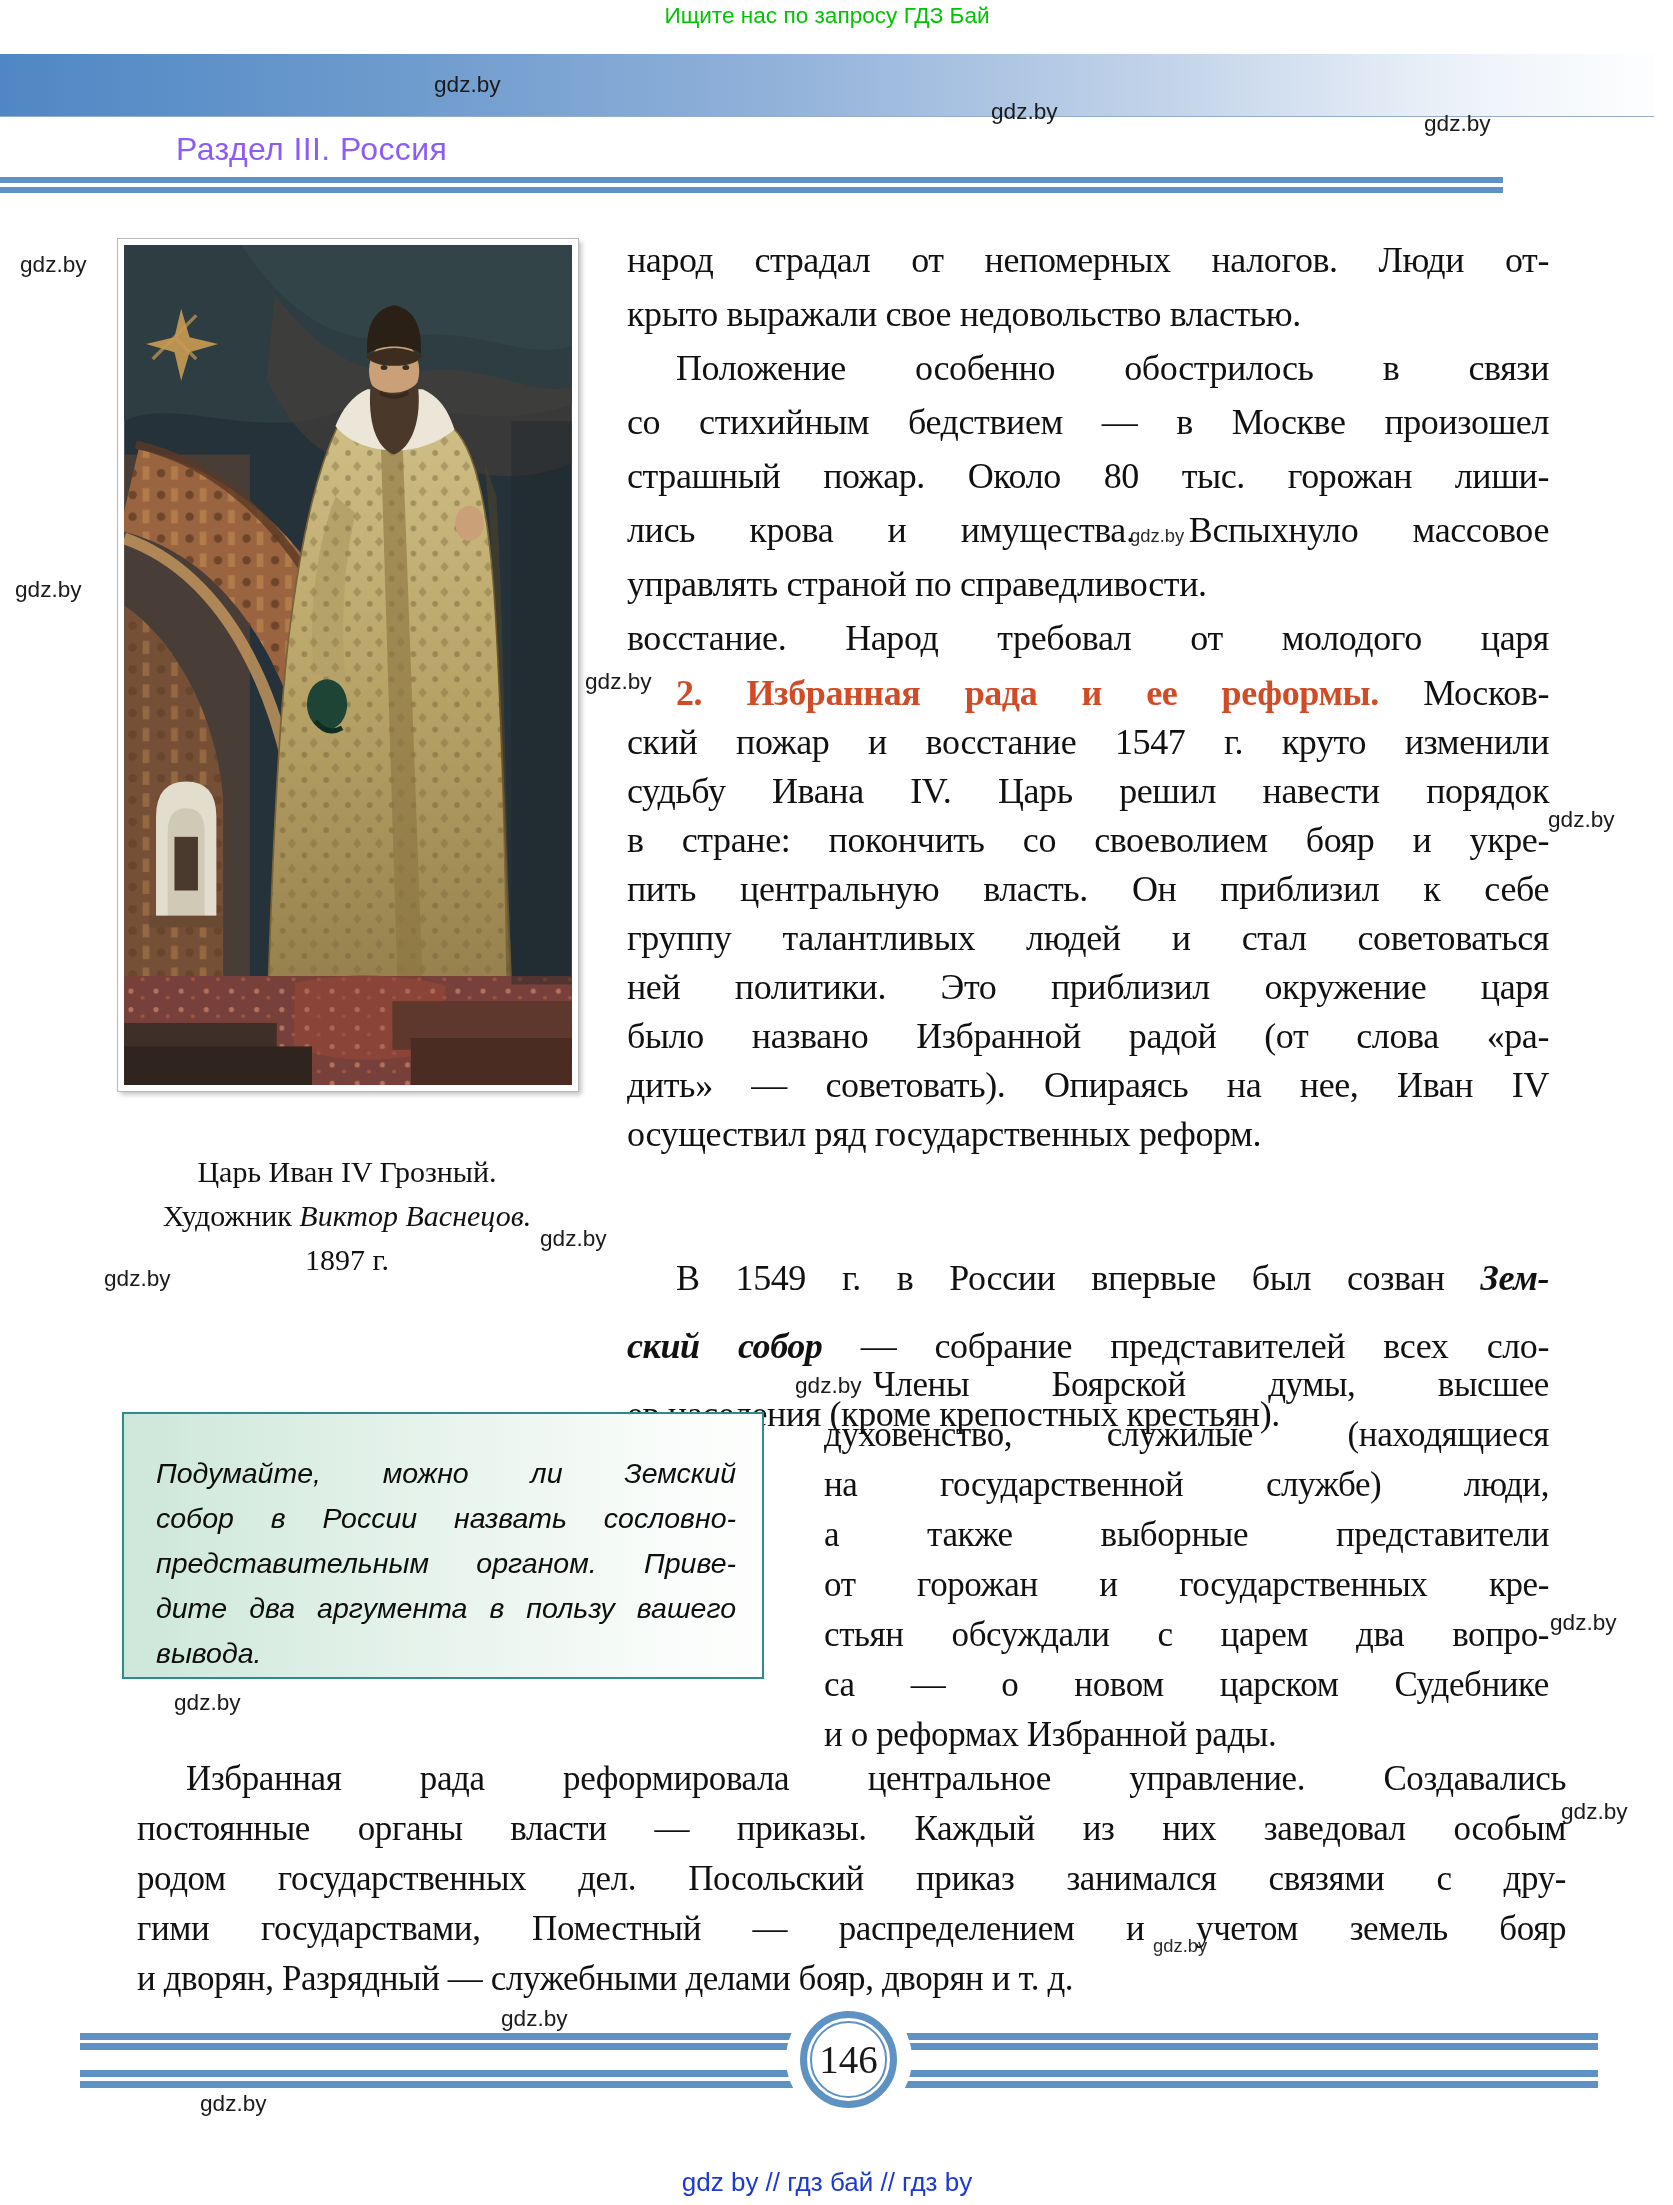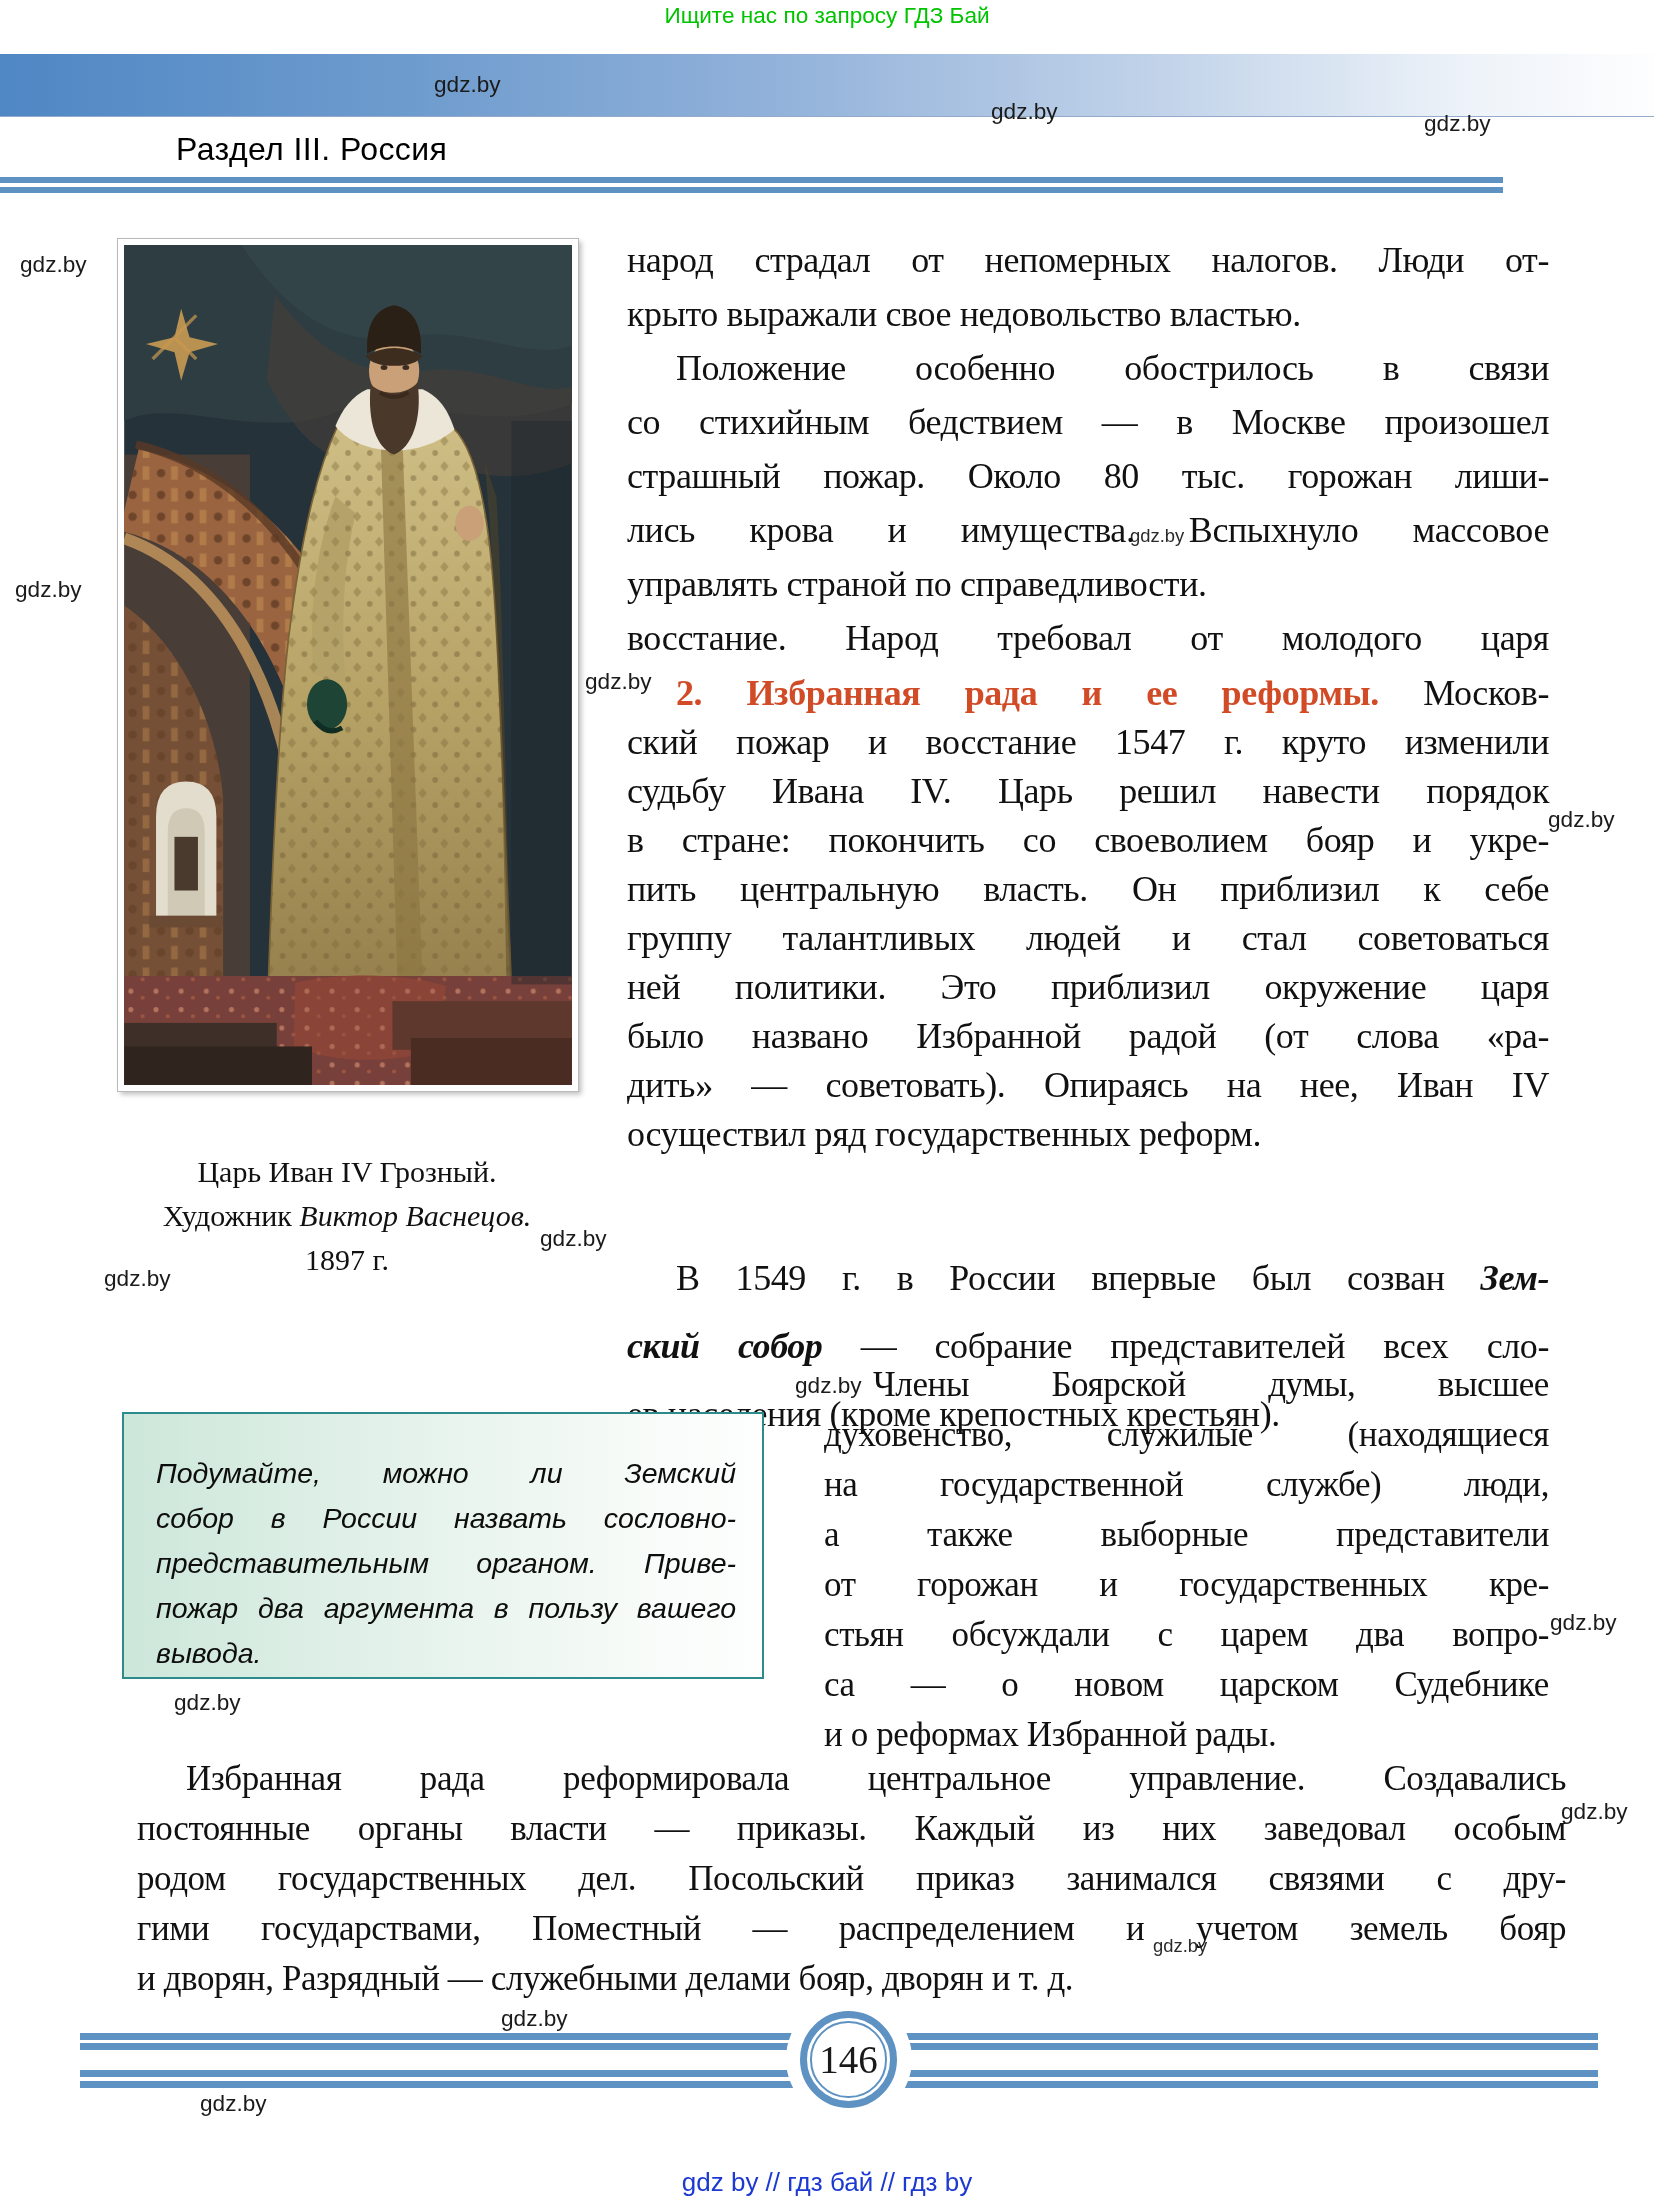--- a/index.html
+++ b/index.html
@@ -11,21 +11,21 @@
   
   .promo{top:3.4px;left:0;width:100%;text-align:center;
          font-family:"Liberation Sans",sans-serif;font-size:22.6px;color:#00c400;}
 
   
   .topbar{top:54px;left:0;width:1674px;height:62px;
           background:linear-gradient(90deg,#4f87c4 0%,#6f9cce 25%,#8fb0d9 45%,#c3d4ea 70%,#eef3f9 88%,#ffffff 100%);
           border-bottom:0.8px solid #93accc;}
 
   .section-title{top:131px;left:176px;font-family:"Liberation Sans",sans-serif;
-                 font-size:32px;color:#000000;letter-spacing:0.4px;}
+                 font-size:32px;color:#8b5cf6;letter-spacing:0.4px;}
 
   .stripe{left:0;width:1503px;height:5.9px;background:#5e92c3;}
   .stripe.s1{top:177px;} .stripe.s2{top:187px;}
 
   
   .wm{font-family:"Liberation Sans",sans-serif;color:#1b1b1b;font-size:22.6px;white-space:nowrap;}
   .wm.small{font-size:18.4px;color:#2a2a2a;}
 
   
   .frame{left:117px;top:238px;width:460px;height:852px;background:#fff;
@@ -232,21 +232,21 @@
       <div class="tl"><span class="s-plain">родом государственных дел. Посольский приказ занимался связями с дру-</span></div>
       <div class="tl"><span class="s-plain">гими государствами, Поместный — распределением и учетом земель бояр</span></div>
       <div class="tl last"><span class="s-plain">и дворян, Разрядный — служебными делами бояр, дворян и т. д.</span></div>
     </div>
 
   <div class="abs think-box">
     <div class="think-box-inner">
         <div class="tl"><span class="s-plain">Подумайте, можно ли Земский</span></div>
         <div class="tl"><span class="s-plain">собор в России назвать сословно-</span></div>
         <div class="tl"><span class="s-plain">представительным органом. Приве-</span></div>
-        <div class="tl"><span class="s-plain">пожар два аргумента в пользу вашего</span></div>
+        <div class="tl"><span class="s-plain">дите два аргумента в пользу вашего</span></div>
         <div class="tl last"><span class="s-plain">вывода.</span></div>
       </div>
   </div>
 
   <div class="abs bstripe b1"></div>
   <div class="abs bstripe b2"></div>
   <div class="abs bstripe b3"></div>
   <div class="abs bstripe b4"></div>
   <div class="abs halo"></div>
   <div class="abs badge">

